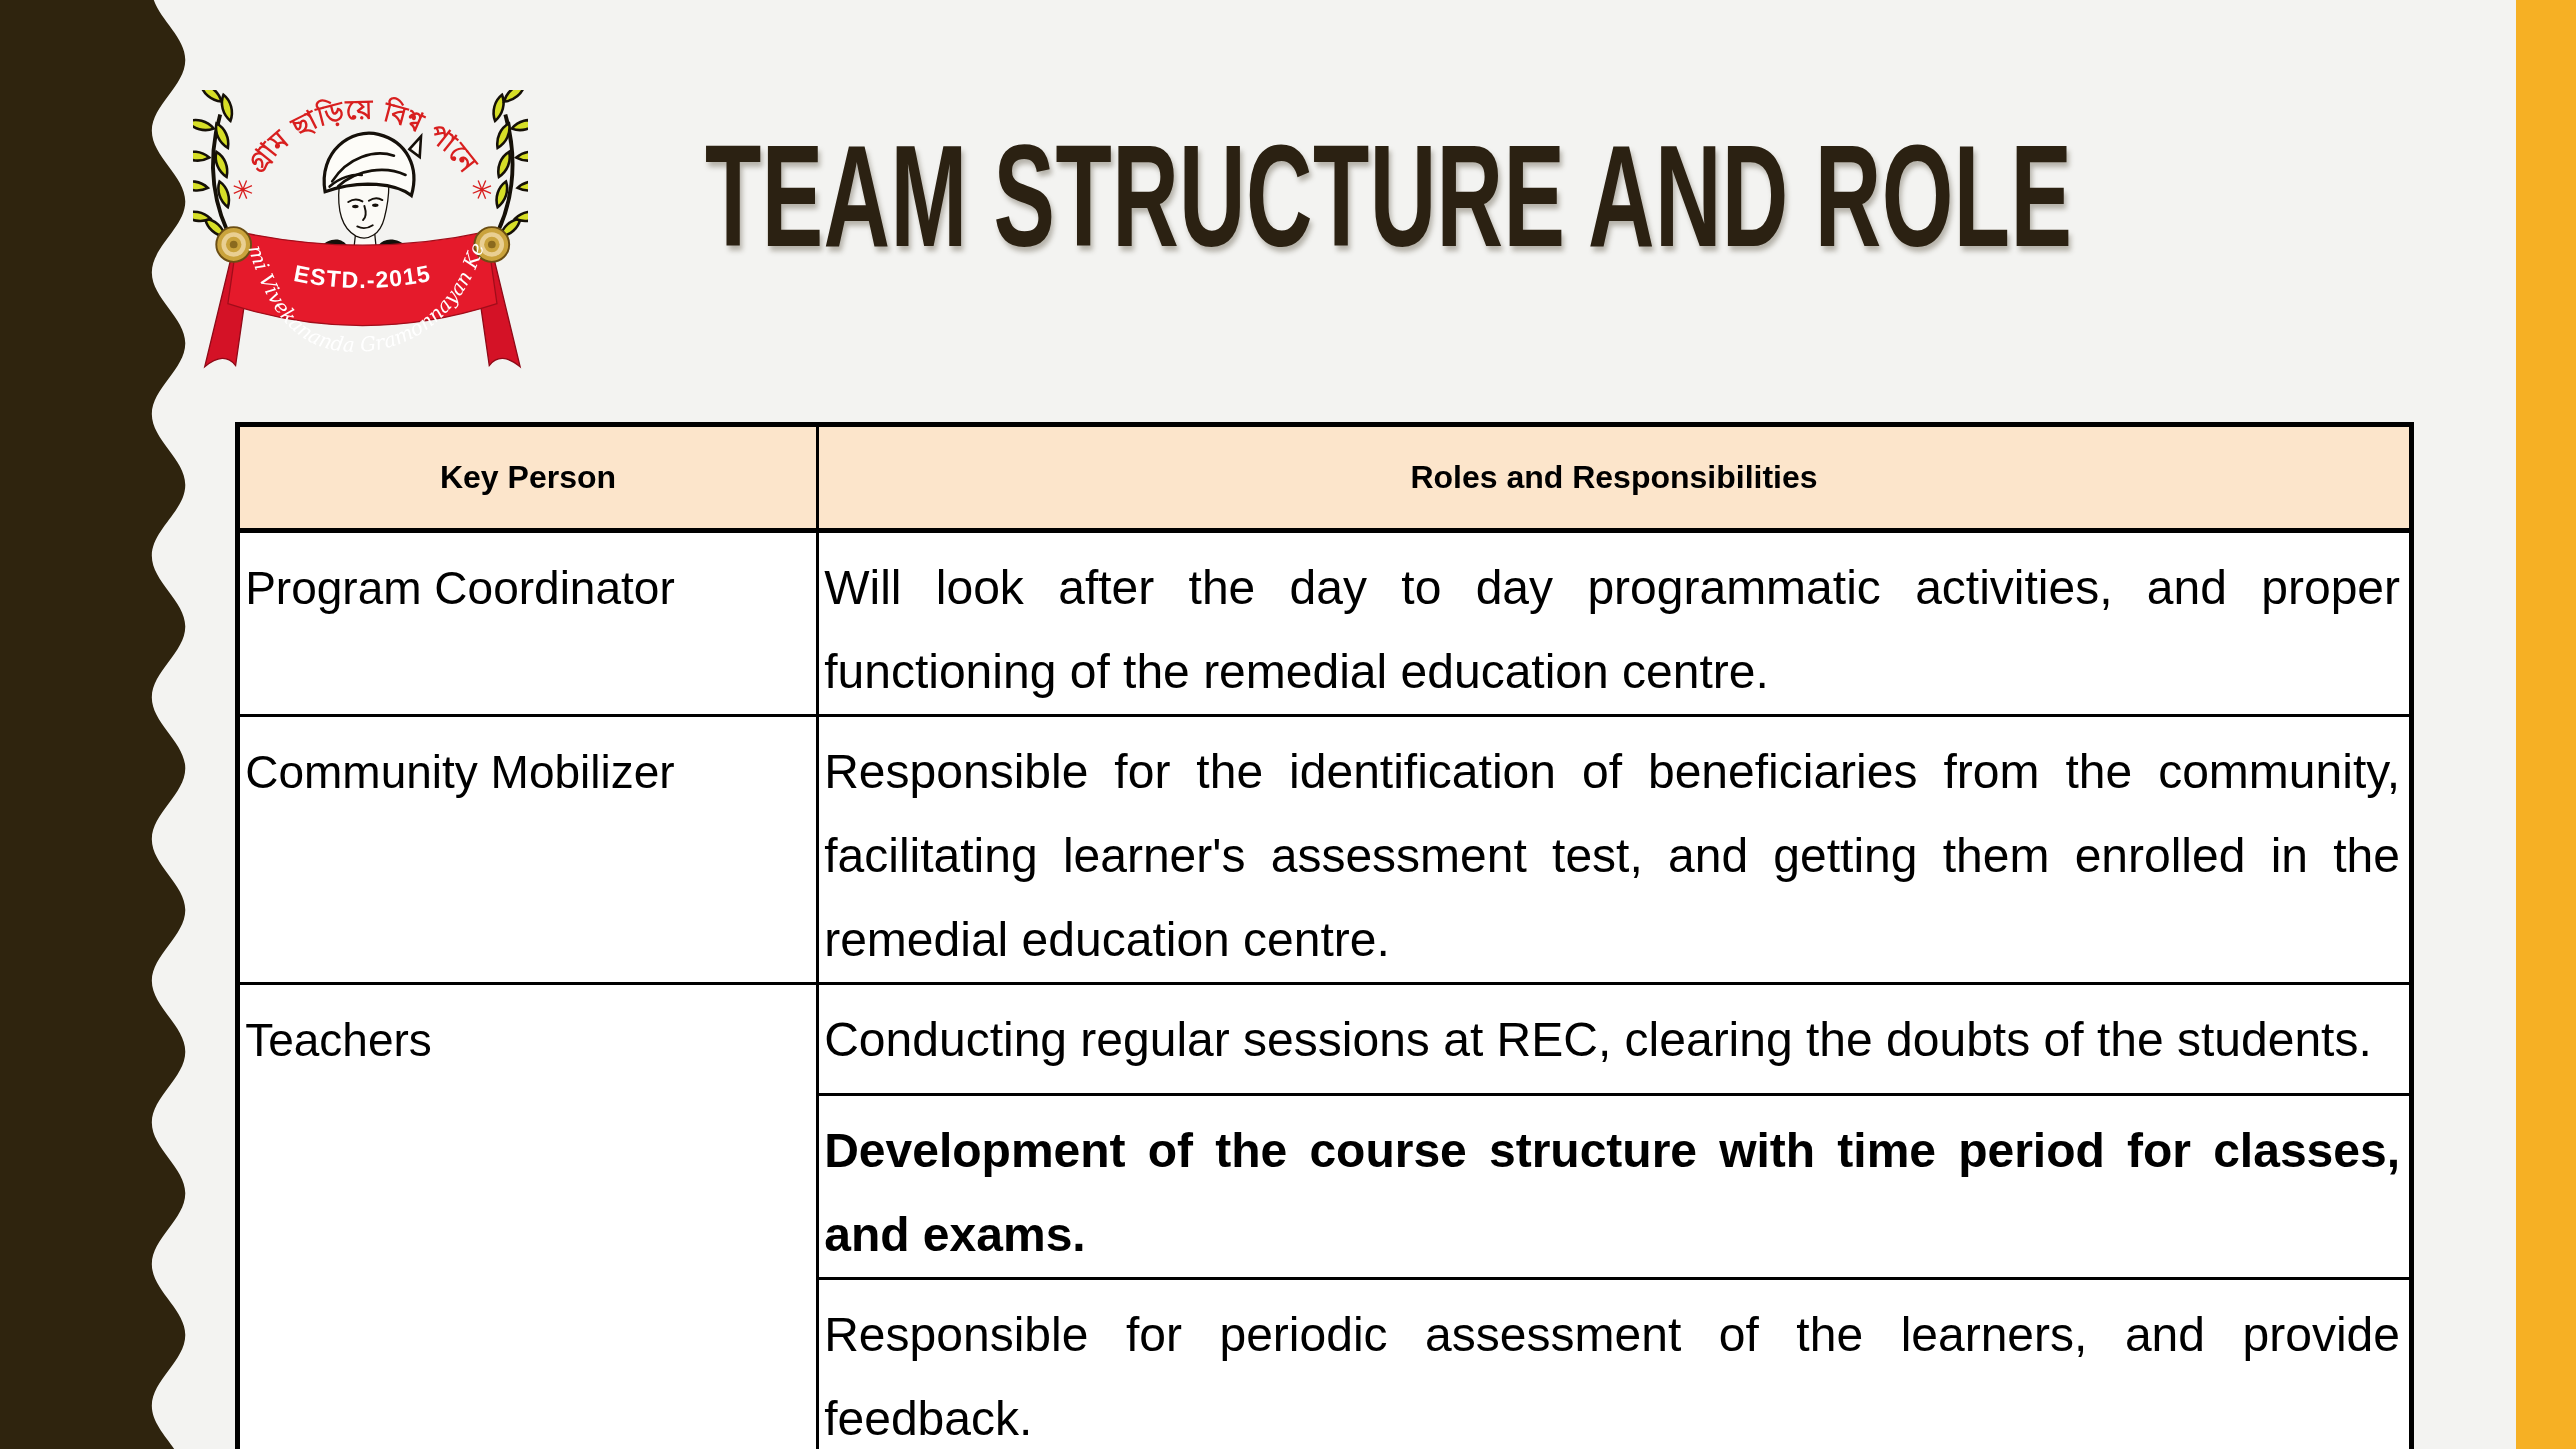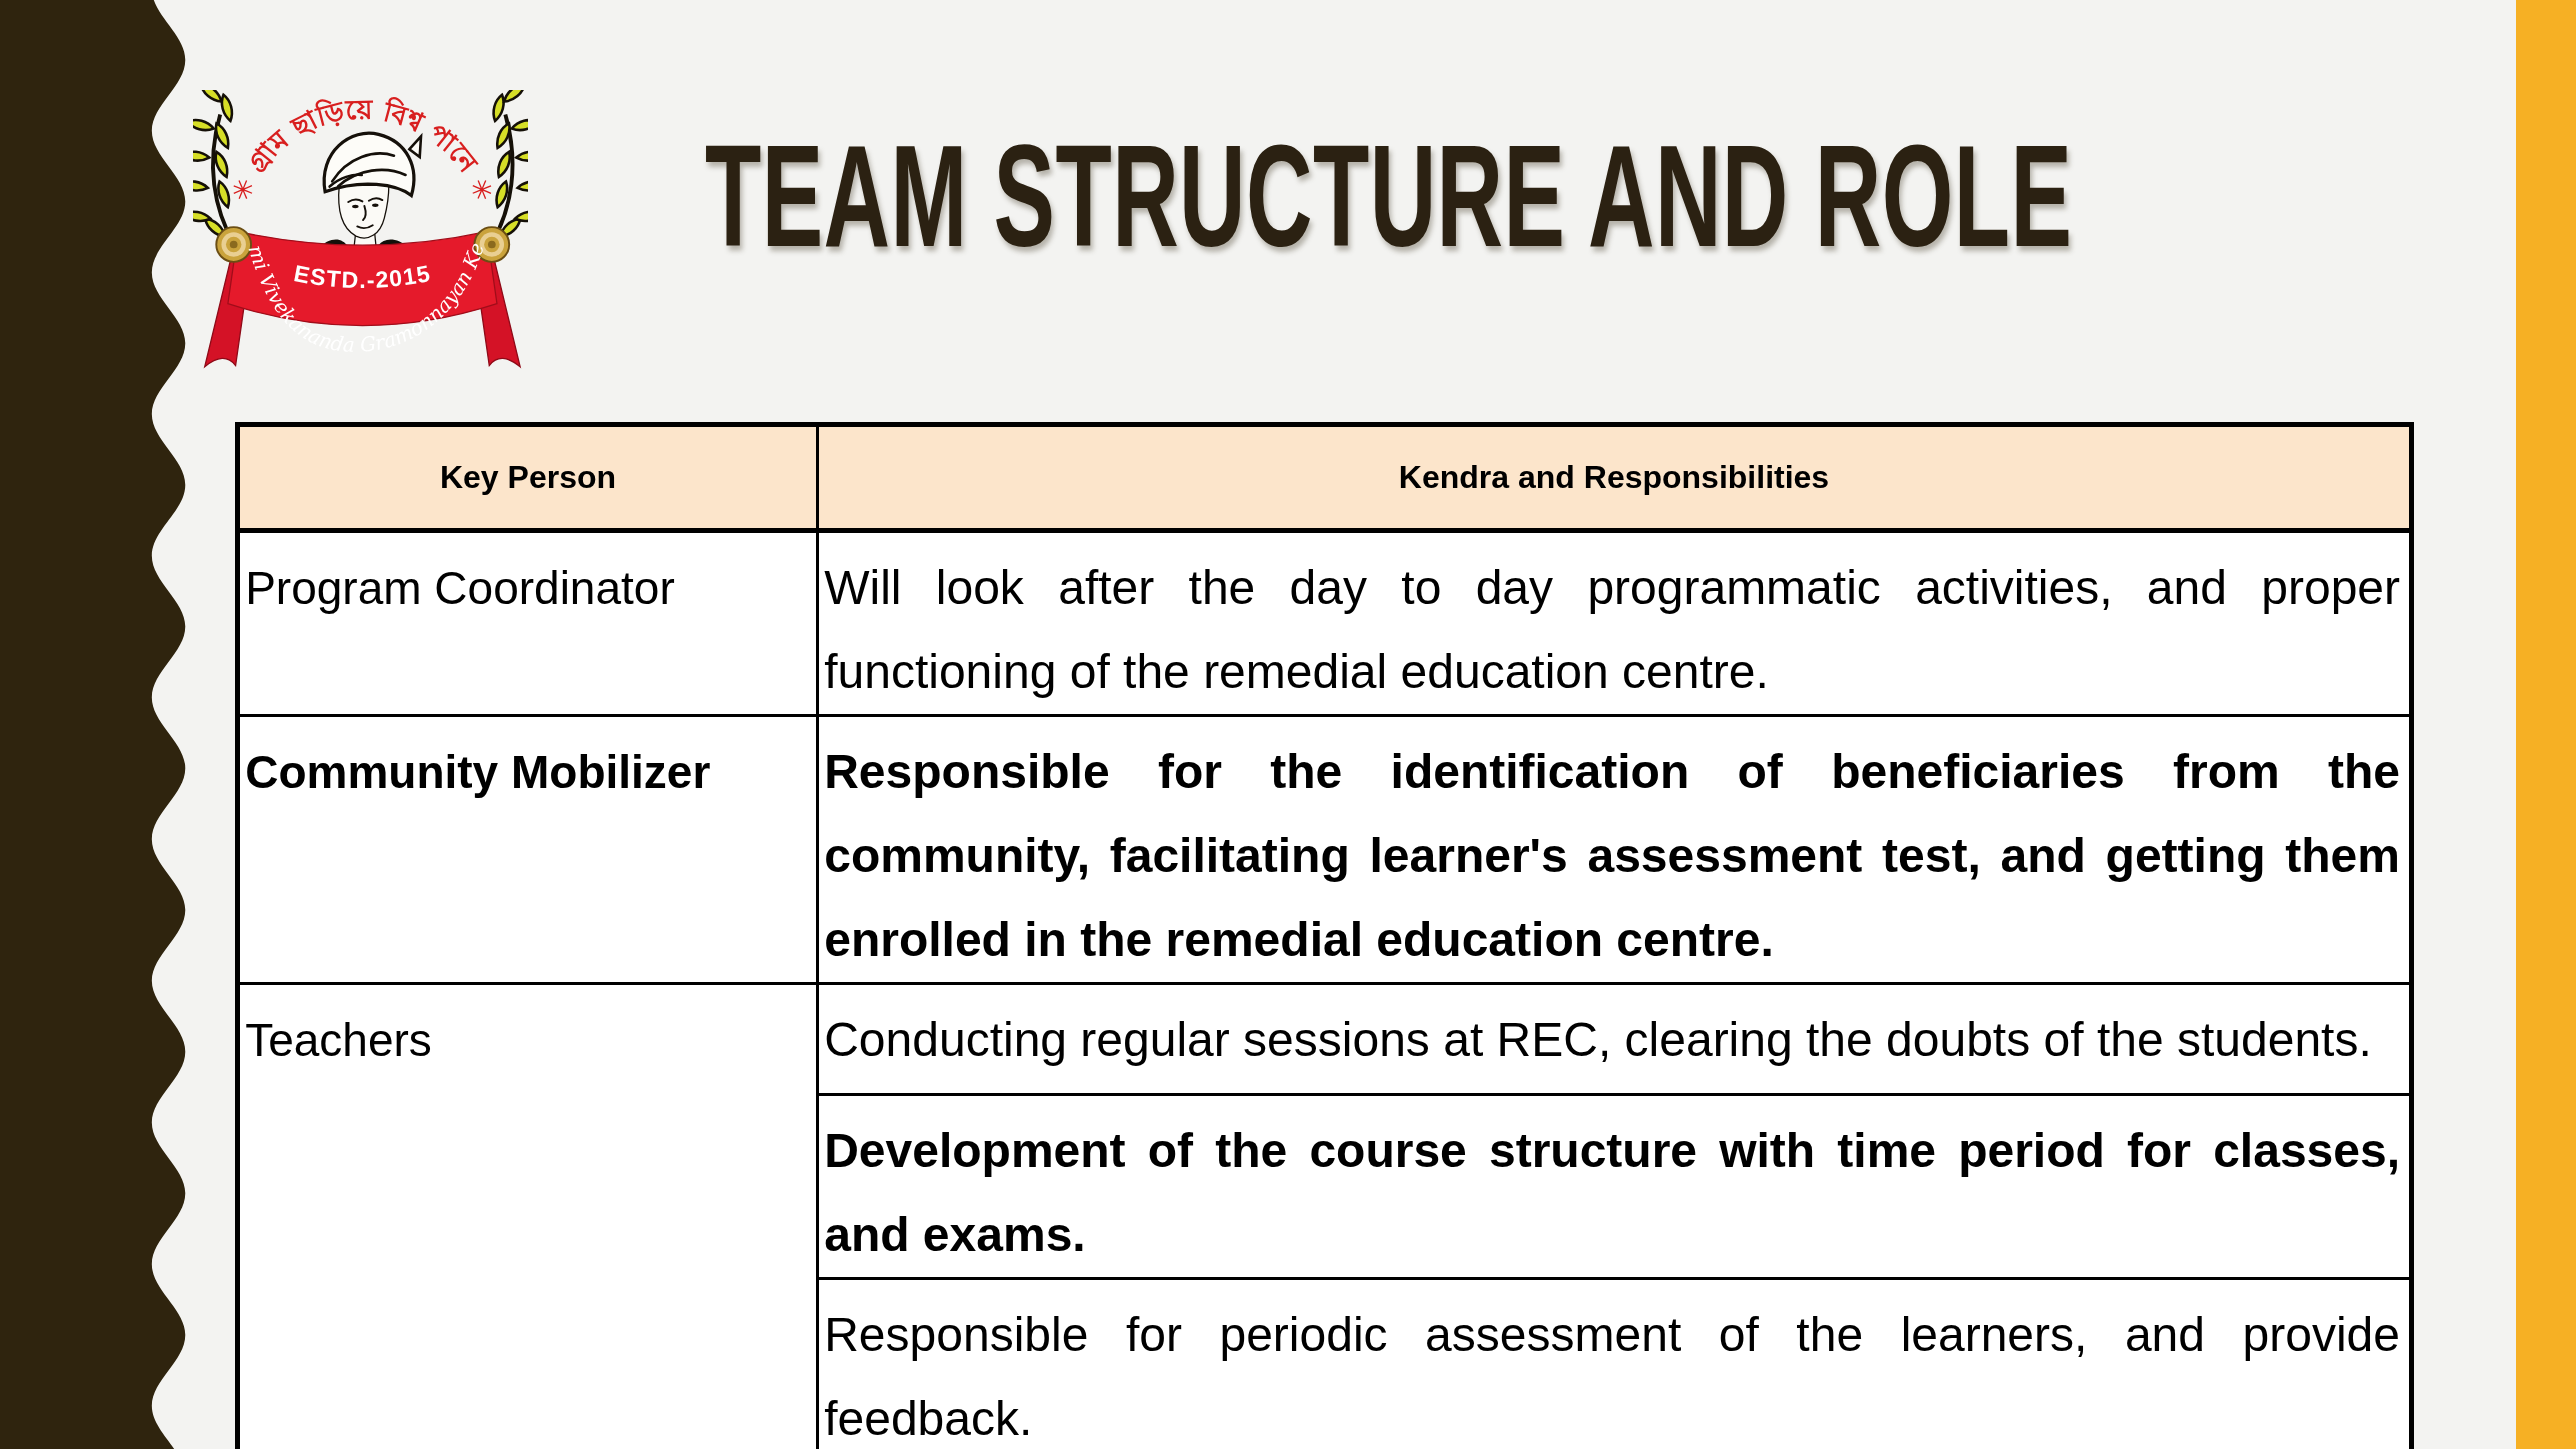--- a/index.html
+++ b/index.html
@@ -48,21 +48,21 @@
   table.roles{
     position:absolute;left:235px;top:422px;
     width:2179px;table-layout:fixed;
     border-collapse:collapse;background:#fff;
     border:5.8px solid #000;
   }
   table.roles col.c1{width:580px;}
   table.roles th,table.roles td{border:3.9px solid #000;}
   table.roles tr.hdr{height:106px;}
   table.roles tr.r1{height:178px;}
-  table.roles tr.r2{height:261px;font-weight:bold;}
+  table.roles tr.r2{height:261px;}
   table.roles tr.r3a{height:111px;}
   table.roles tr.r3b{height:178px;font-weight:bold;}
   table.roles tr.r3c{height:193px;}
   table.roles th{
     background:var(--header-bg,#fce5cb);
     font-size:32px;font-weight:bold;text-align:center;vertical-align:middle;
     border-bottom-width:5.2px;
   }
   td.kp{
     font-size:46px;line-height:84px;text-align:left;vertical-align:top;
@@ -183,21 +183,21 @@
   <h1 class="title">TEAM STRUCTURE AND ROLE</h1>
 
   <table class="roles">
     <colgroup>
         <col class="c1">
         <col class="c2">
       </colgroup>
     <tbody>
       <tr class="hdr">
         <th>Key Person</th>
-        <th>Kendra and Responsibilities</th>
+        <th>Roles and Responsibilities</th>
       </tr>
       <tr class="r1">
         <td class="kp">Program Coordinator</td>
         <td class="role">Will look after the day to day programmatic activities, and proper functioning of the remedial education centre.</td>
       </tr>
       <tr class="r2">
         <td class="kp">Community Mobilizer</td>
         <td class="role">Responsible for the identification of beneficiaries from the community, facilitating learner's assessment test, and getting them enrolled in the remedial education centre.</td>
       </tr>
       <tr class="r3a">

